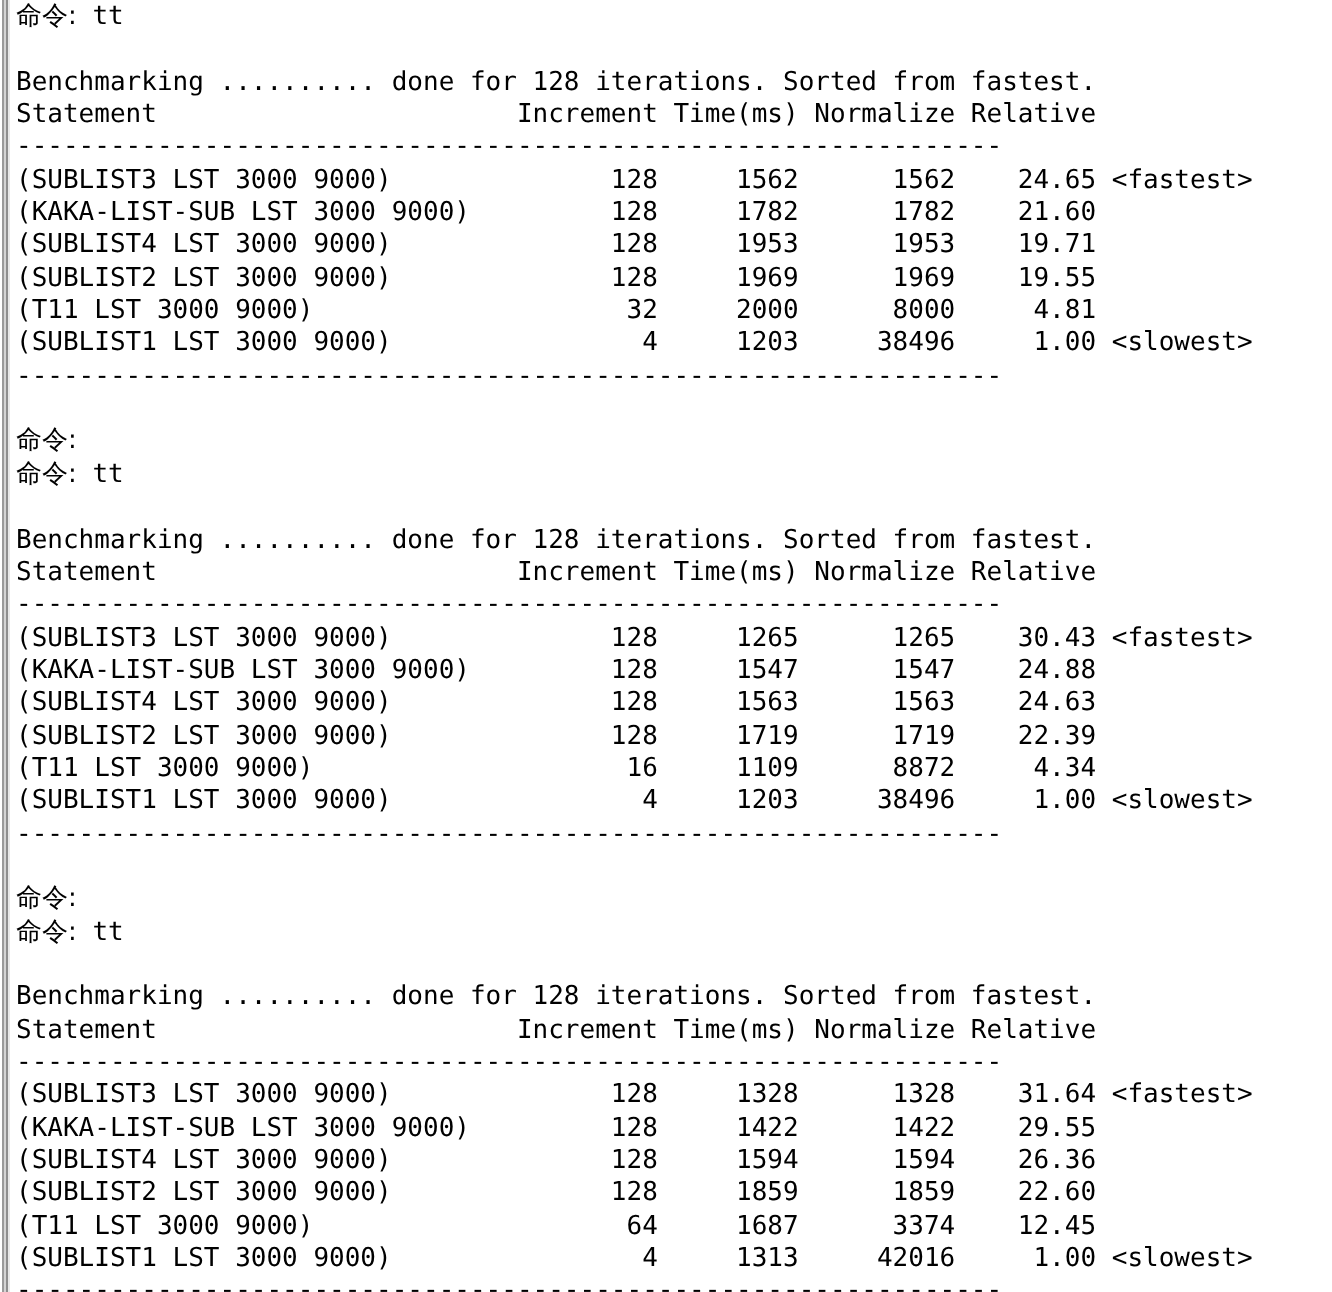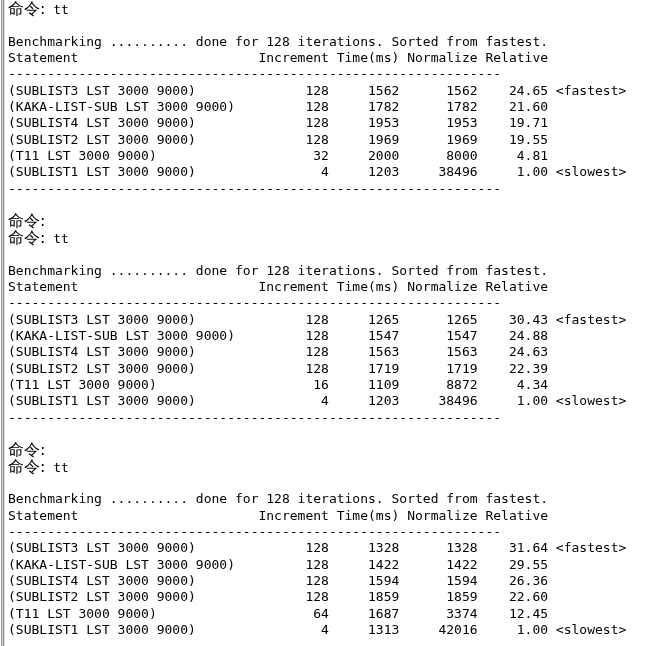--- a/index.html
+++ b/index.html
@@ -80,21 +80,21 @@
     font-family: "DejaVu Sans Mono", "Liberation Mono", monospace;
   }
   .line.blank {
     height: 16.35px;
   }
   .prompt-line {
     white-space: pre;
   }
   .cjk {
     font-family: "DejaVu Sans", "Liberation Sans", sans-serif;
-    font-size: 16px;
+    font-size: 13px;
   }
 </style>
 </head>
 <body>
 
 <div id="console-window">
 
   <div id="left-gutter">
     <div class="bevel-dark"></div>
     <div class="bevel-mid"></div>

